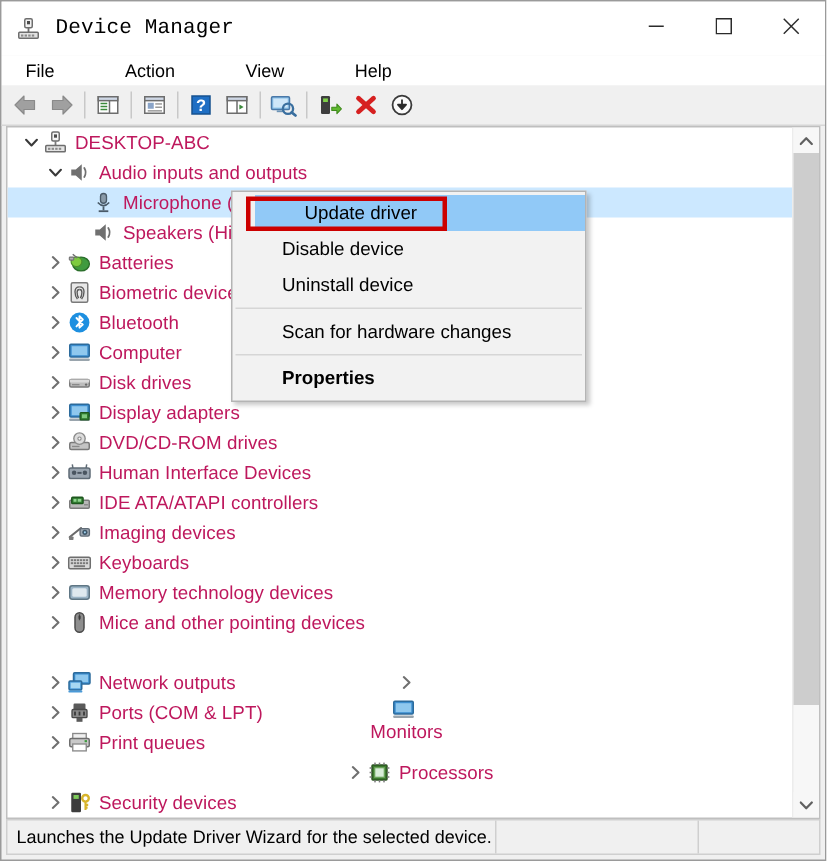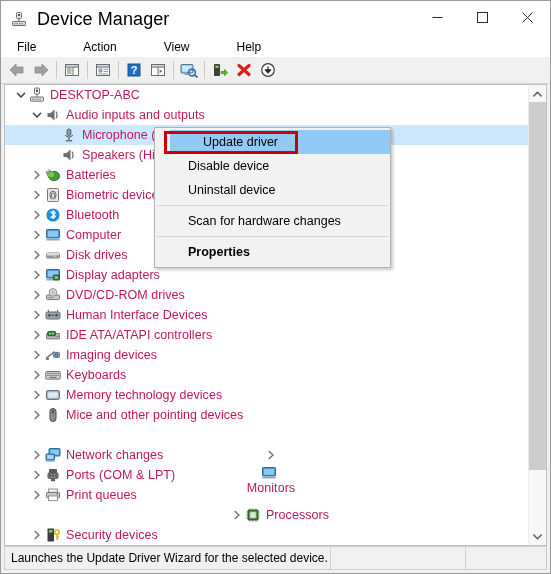--- a/index.html
+++ b/index.html
@@ -31,23 +31,24 @@
     align-items: center;
   }
   #title-icon {
     width: 16px; height: 16px;
     margin-left: 10px;
     position: relative;
     flex: none;
   }
   #title-text {
     margin-left: 10px;
-    font-size: 18px;
+    font-size: 14px;
     color: #000000;
     letter-spacing: 0.1px;
+    font-family: Liberation Mono, monospace;
   }
   #caption-buttons {
     position: absolute;
     top: 0; right: 0;
     height: 32px;
     display: flex;
   }
   .cap-btn {
     width: 45px;
     height: 32px;
@@ -670,21 +671,21 @@
               <path d="M3.2 1.4 L7 5 L3.2 8.6" fill="none" stroke="#707070" stroke-width="1.4" stroke-linecap="round" stroke-linejoin="round"></path>
             </svg>
           </span>
           <span class="row-icon"><svg width="16" height="16" viewBox="0 0 16 16">
               <rect x="4" y="1.5" width="11" height="7.5" rx="0.8" fill="#3d8fd0" stroke="#2c6b9c" stroke-width="1"></rect>
               <rect x="5.2" y="2.7" width="8.6" height="5.1" fill="#8fc8ee"></rect>
               <rect x="1" y="7" width="8.5" height="6" rx="0.8" fill="#4a9ad8" stroke="#2c6b9c" stroke-width="1"></rect>
               <rect x="2.1" y="8.1" width="6.3" height="3.8" fill="#a8d8f2"></rect>
               <rect x="0.6" y="13.4" width="9.3" height="1.2" rx="0.4" fill="#4a9ad8"></rect>
             </svg></span>
-          <span class="row-label">Network changes</span>
+          <span class="row-label">Network outputs</span>
         </div>
         <div class="row" style="padding-left: 8px;">
           <span class="chev empty"></span>
           <span class="chev">
             <svg width="10" height="10" viewBox="0 0 10 10">
               <path d="M3.2 1.4 L7 5 L3.2 8.6" fill="none" stroke="#707070" stroke-width="1.4" stroke-linecap="round" stroke-linejoin="round"></path>
             </svg>
           </span>
           <span class="row-icon"><svg width="16" height="16" viewBox="0 0 16 16">
               <rect x="4" y="2" width="8" height="4" rx="0.8" fill="#5a5a5a"></rect>

